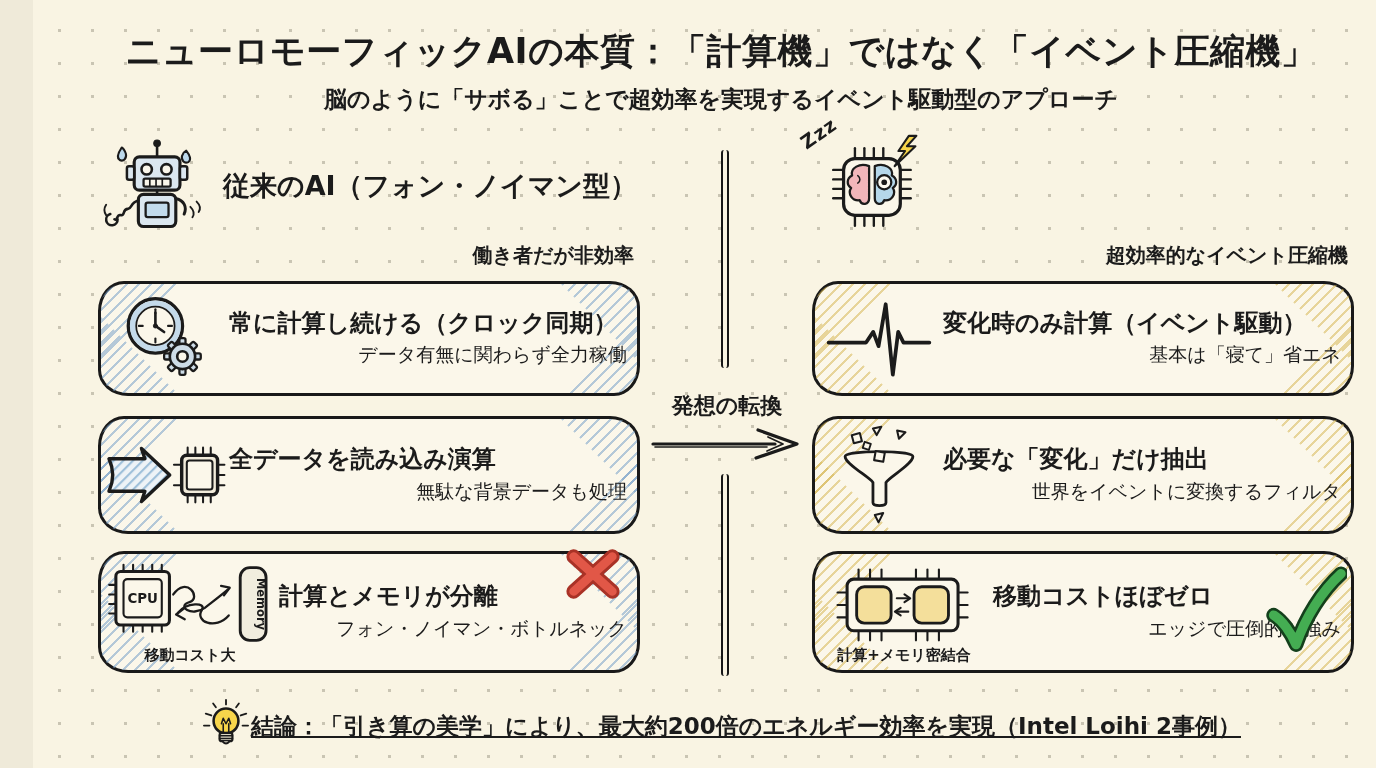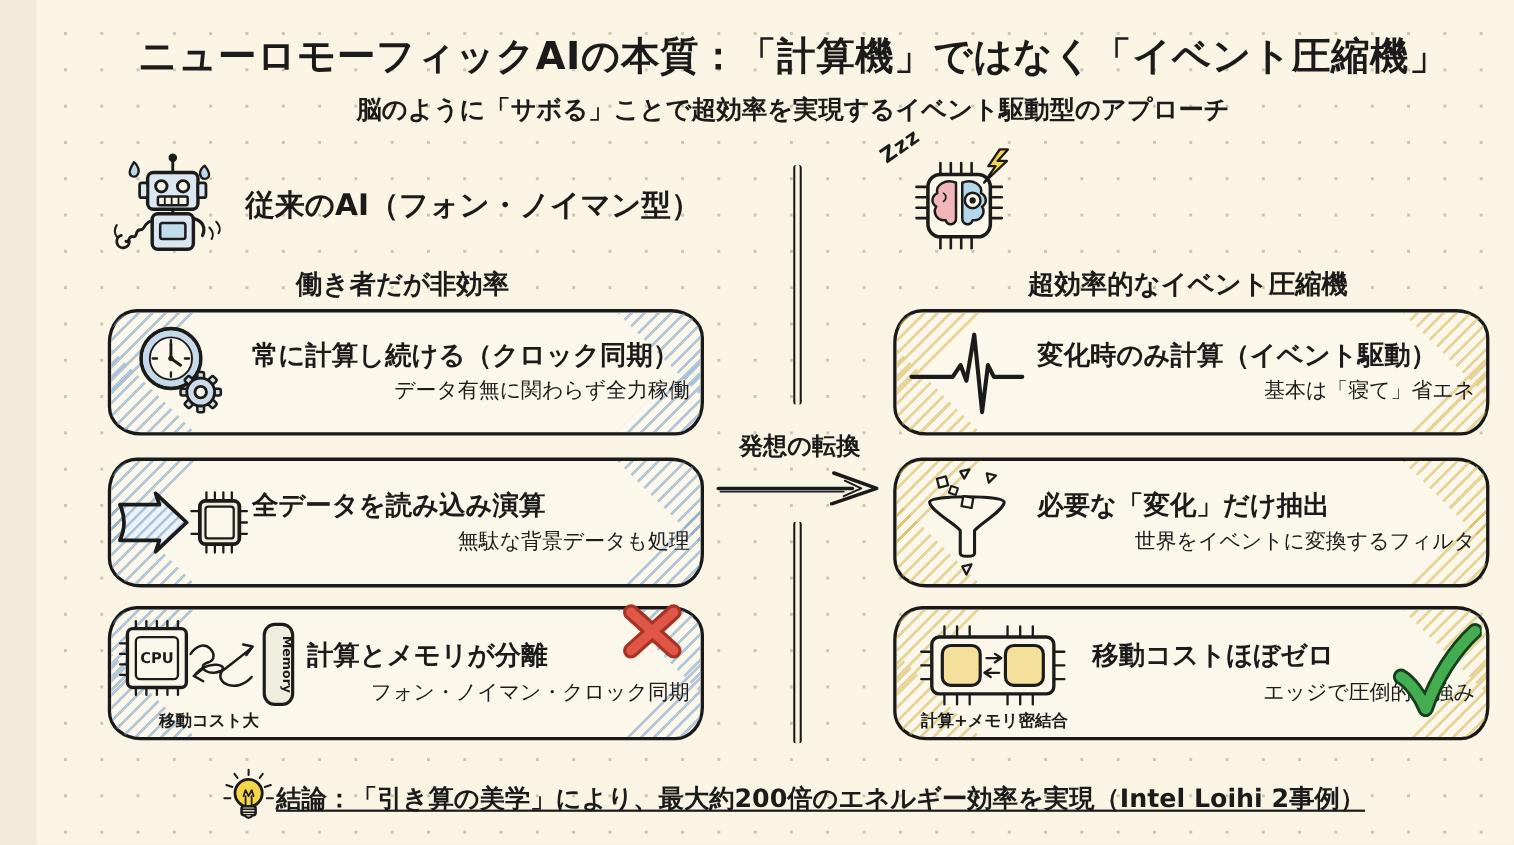--- a/index.html
+++ b/index.html
@@ -10,21 +10,21 @@
     background-size:33px 33px;background-position:10px 14px;
     font-family:"DejaVu Sans","Liberation Sans",sans-serif;color:#1b1b1b;margin-left:33px;
   }
   .title{position:absolute;top:28px;left:0;right:0;text-align:center;font-size:35px;font-weight:800;letter-spacing:0.5px;}
   .subtitle{position:absolute;top:84px;left:0;right:0;text-align:center;font-size:23px;font-weight:600;}
 
   .col-header{position:absolute;display:flex;align-items:center;gap:16px;}
   .col-header .hdr-label{font-size:27px;font-weight:800;white-space:nowrap;}
   .icon-wrap{position:relative;width:104px;height:104px;flex:0 0 104px;}
   .zzz{position:absolute;left:-20px;top:-12px;font-size:19px;font-weight:800;transform:rotate(-35deg);letter-spacing:1px;}
-  .tagline{position:absolute;text-align:center;font-size:24px;font-weight:800;}
+  .tagline{position:absolute;text-align:right;font-size:20px;font-weight:800;}
 
   .box{position:absolute;border:3.5px solid #191919;border-radius:26px 30px 26px 30px / 30px 26px 30px 26px;background:#fbf7ea;}
   .box-bg{position:absolute;inset:0;border-radius:22px;overflow:hidden;}
   .hc{position:absolute;width:76px;height:76px;}
   .hc.blue{background:repeating-linear-gradient(135deg, rgba(122,162,201,0.55) 0 2.6px, rgba(122,162,201,0) 2.6px 8.5px);}
   .hc.yellow{background:repeating-linear-gradient(135deg, rgba(215,184,88,0.55) 0 2.6px, rgba(215,184,88,0) 2.6px 8.5px);}
   .hc.tl{top:0;left:0;clip-path:polygon(0 0,100% 0,0 100%);}
   .hc.tr{top:0;right:0;clip-path:polygon(0 0,100% 0,100% 100%);}
   .hc.bl{bottom:0;left:0;clip-path:polygon(0 0,0 100%,100% 100%);}
   .hc.br{bottom:0;right:0;clip-path:polygon(100% 0,0 100%,100% 100%);}
@@ -251,21 +251,21 @@
             <path d="M128,58 C114,74 92,64 100,52 C105,44 84,44 75,55" stroke-width="2.4"></path>
             <path d="M82,50 L73,57 L82,62" stroke-width="2.4"></path>
             <rect x="140" y="8" width="27" height="76" rx="10" fill="#f1edde" stroke-width="3"></rect>
             <text transform="translate(158,46) rotate(90)" font-size="12" font-weight="bold" text-anchor="middle" fill="#1b1b1b" stroke="none">Memory</text>
           </g>
         </svg>
         <div class="icon-caption">移動コスト大</div>
       </div>
       <div class="box-text">
         <div class="box-title">計算とメモリが分離</div>
-        <div class="box-desc">フォン・ノイマン・クロック同期</div>
+        <div class="box-desc">フォン・ノイマン・ボトルネック</div>
       </div>
     </div>
     <div class="statusx">
       <svg viewBox="0 0 62 62" width="60" height="60">
         <g stroke-linecap="round" fill="none">
           <path d="M11,13 L51,49" stroke="#a93226" stroke-width="15"></path>
           <path d="M51,13 L11,49" stroke="#a93226" stroke-width="15"></path>
           <path d="M11,13 L51,49" stroke="#e15747" stroke-width="9"></path>
           <path d="M51,13 L11,49" stroke="#e15747" stroke-width="9"></path>
         </g>

